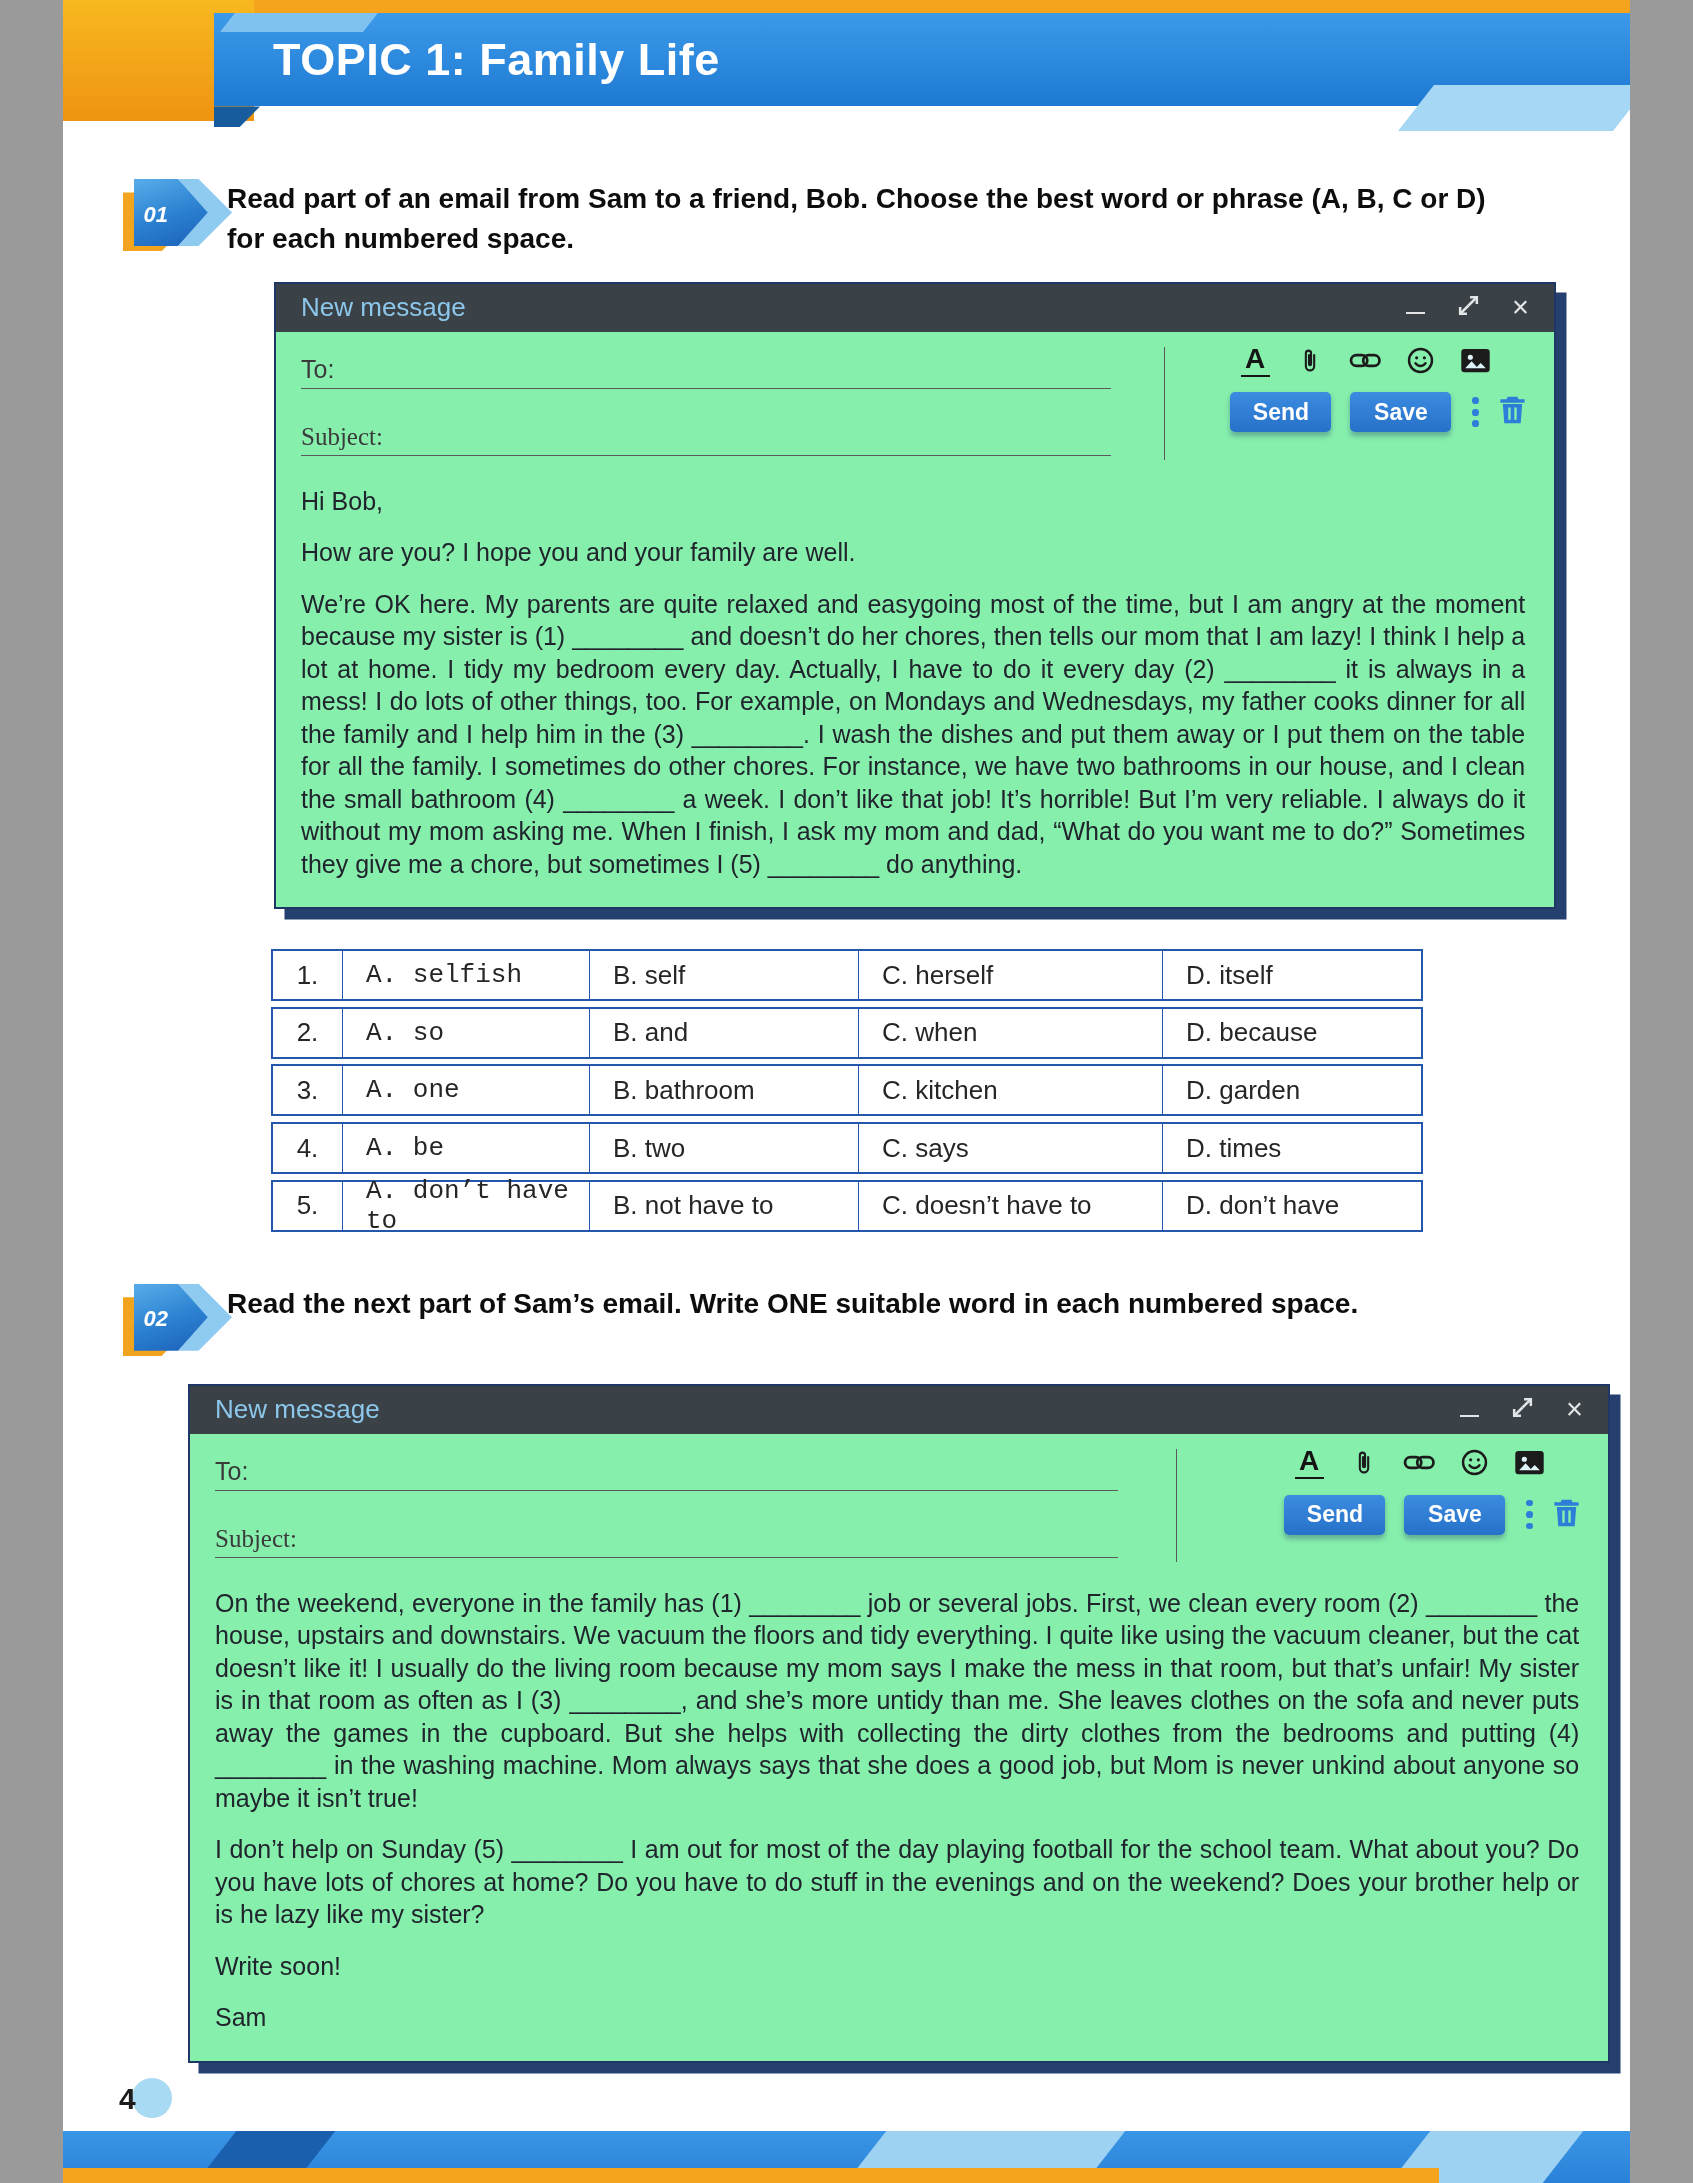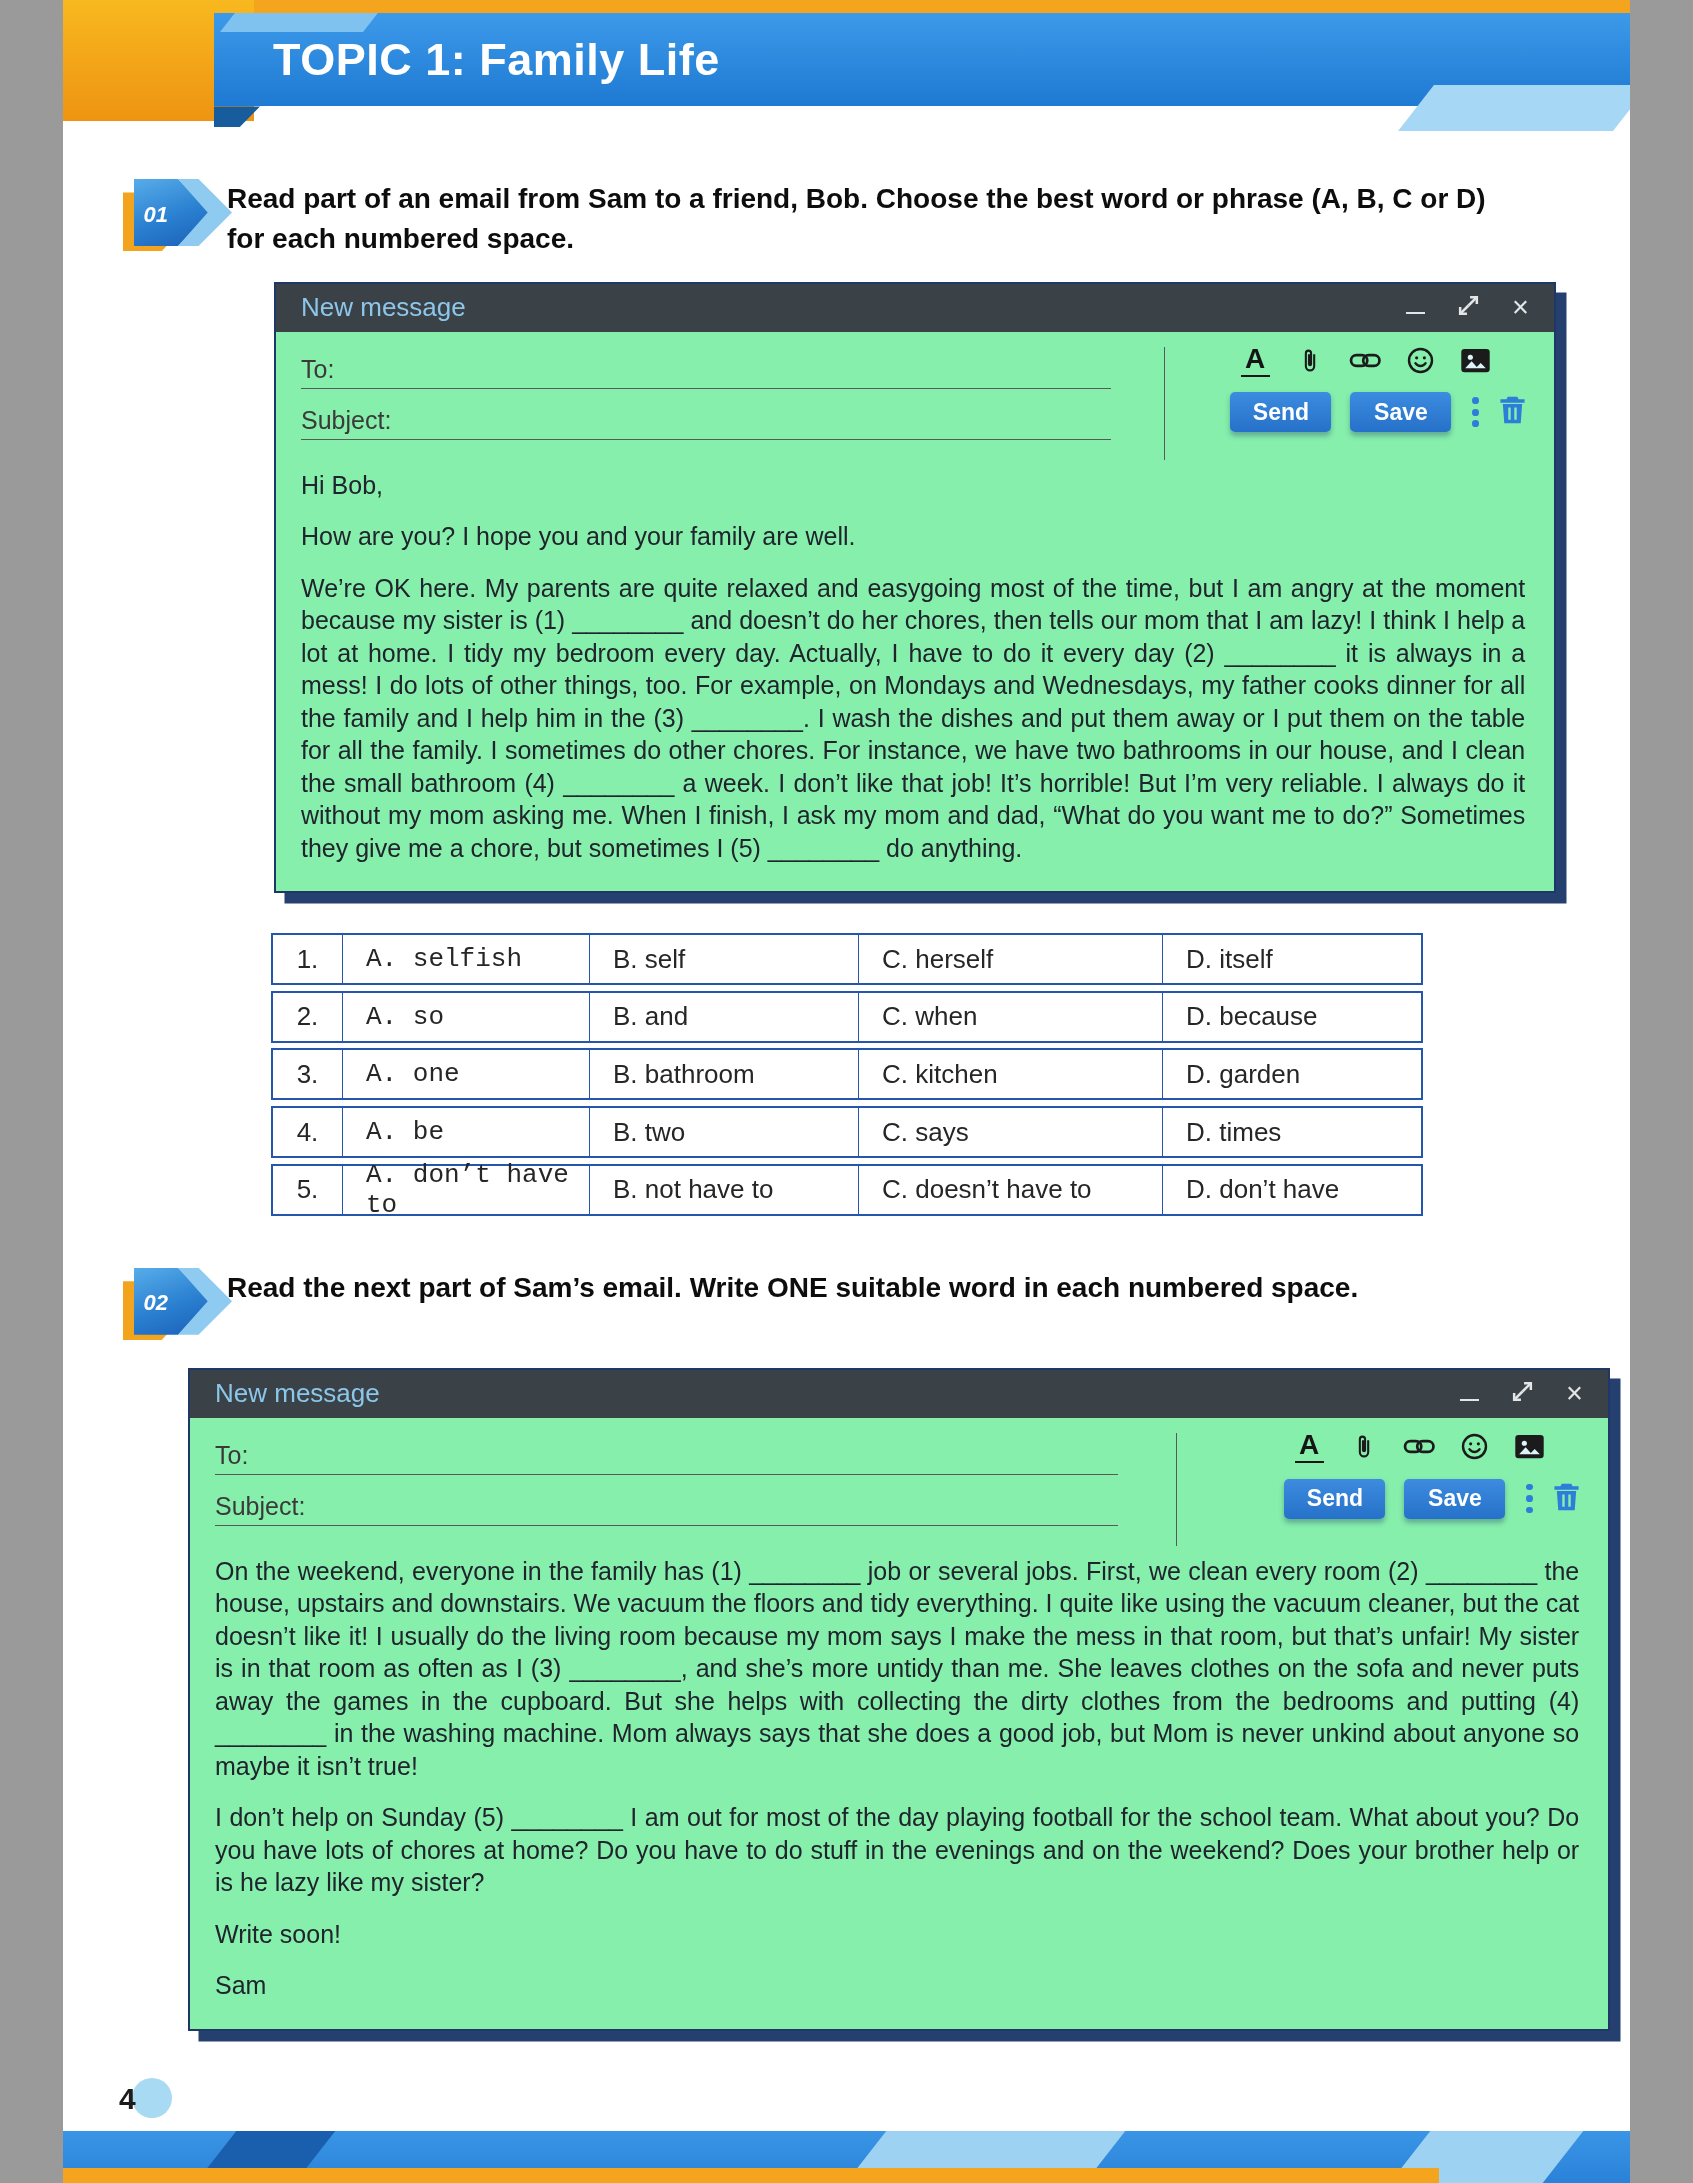--- a/index.html
+++ b/index.html
@@ -33,21 +33,21 @@
   .email-1 { margin:23px 0 0 211px; width:1282px; }
   .email-2 { margin:25px 0 0 125px; width:1422px; }
   .titlebar { height:48px; background:#3b4247; display:flex; align-items:center; padding:0 25px; }
   .em-title { font-size:26px; color:#8cc7eb; }
   .tb-controls { margin-left:auto; display:flex; align-items:center; gap:31px; }
   .ctrl { color:#e3e5e6; font-size:29px; line-height:1; }
   .ctrl-min { width:19px; height:0; border-top:2.9px solid #e3e5e6; margin-top:11.5px; }
   .em-body { position:relative; padding:17px 25px 27px; }
   .fields { width:66%; }
   .field { display:flex; align-items:flex-end; height:40px; border-bottom:1.9px solid #595959; font-size:25px; color:#3a3a3a; padding-bottom:3.8px; }
-  .field + .field { margin-top:11px; }
+  .field + .field { margin-top:27px;font-family:Liberation Serif, serif; }
   .tb-divider { position:absolute; left:69.5%; top:15.3px; height:113px; border-left:1.9px solid #595959; }
   .toolbar { position:absolute; right:27px; top:11.5px; width:27%; }
   .icon-row { display:flex; justify-content:flex-end; align-items:center; gap:25px; padding-right:36px; }
   .tbi { display:inline-flex; align-items:center; justify-content:center; min-width:29px; height:34px; }
   .fmt-a { font-size:28px; font-weight:bold; color:#151515; border-bottom:2.9px solid #151515; padding:0 2.9px 1px; }
   .btn-row { display:flex; align-items:center; justify-content:flex-end; gap:19px; margin-top:15.3px; }
   .btn { min-width:101px; height:40px; border:none; border-radius:5px; background:linear-gradient(180deg,#3c8ce0,#2671c9); color:#fff; font-family:inherit; font-size:23px; font-weight:bold; box-shadow:0 3.8px 4.8px rgba(30,55,102,.35); cursor:pointer; }
   .dots { display:flex; flex-direction:column; gap:4.8px; margin-left:1.9px; }
   .dots i { width:6.7px; height:6.7px; border-radius:50%; background:#2d7ed8; }
   .message { margin-top:29px; padding-right:3.8px; }

